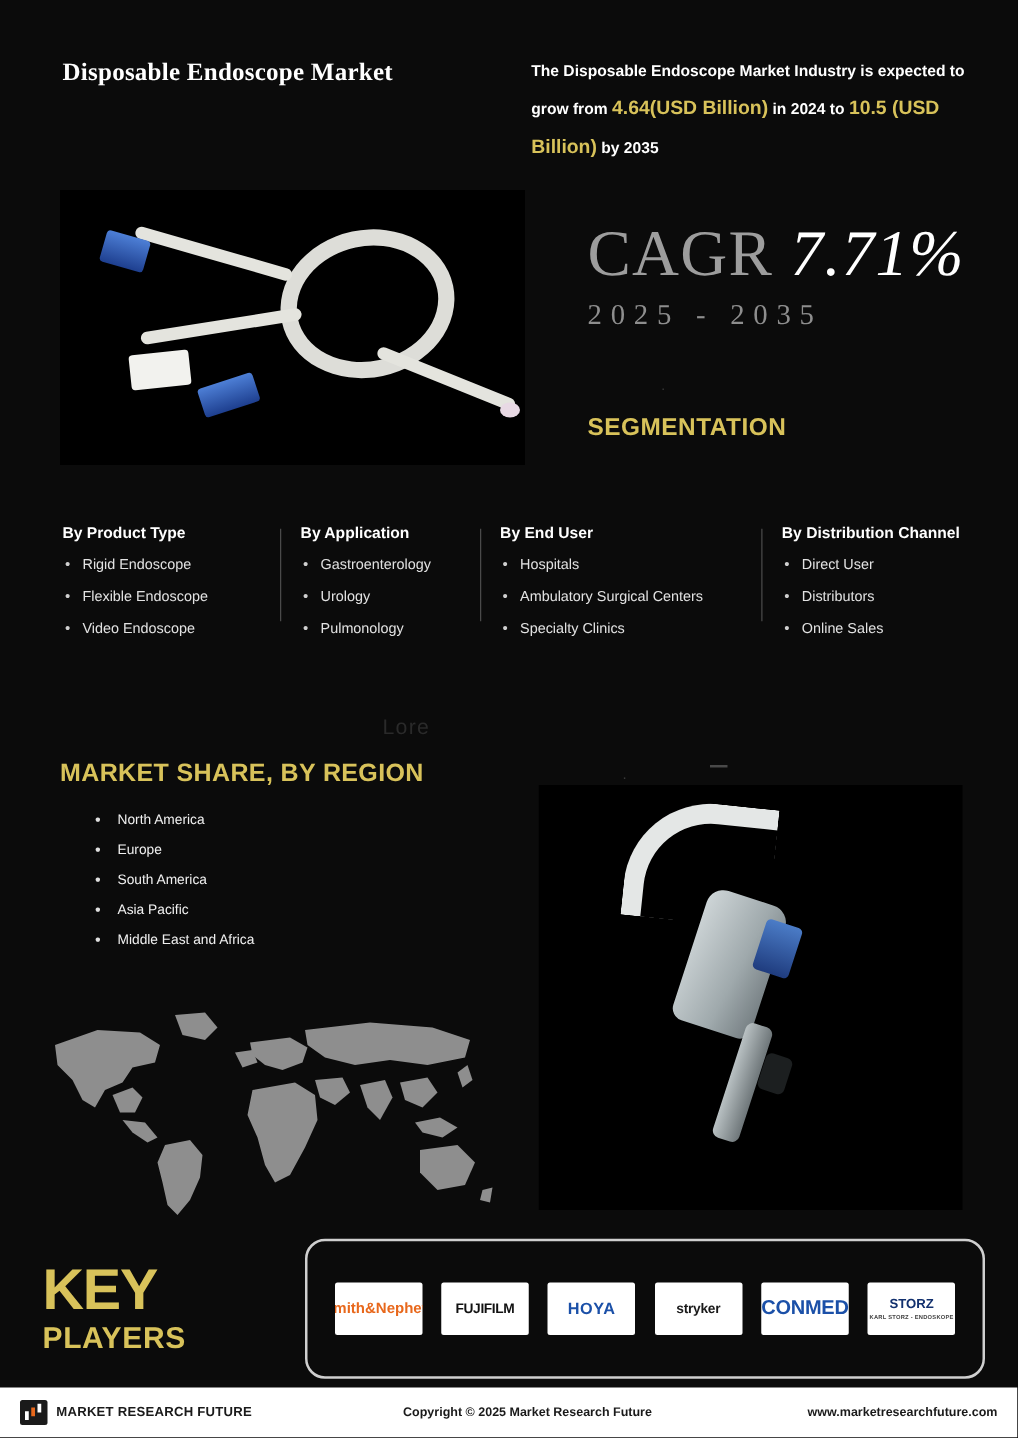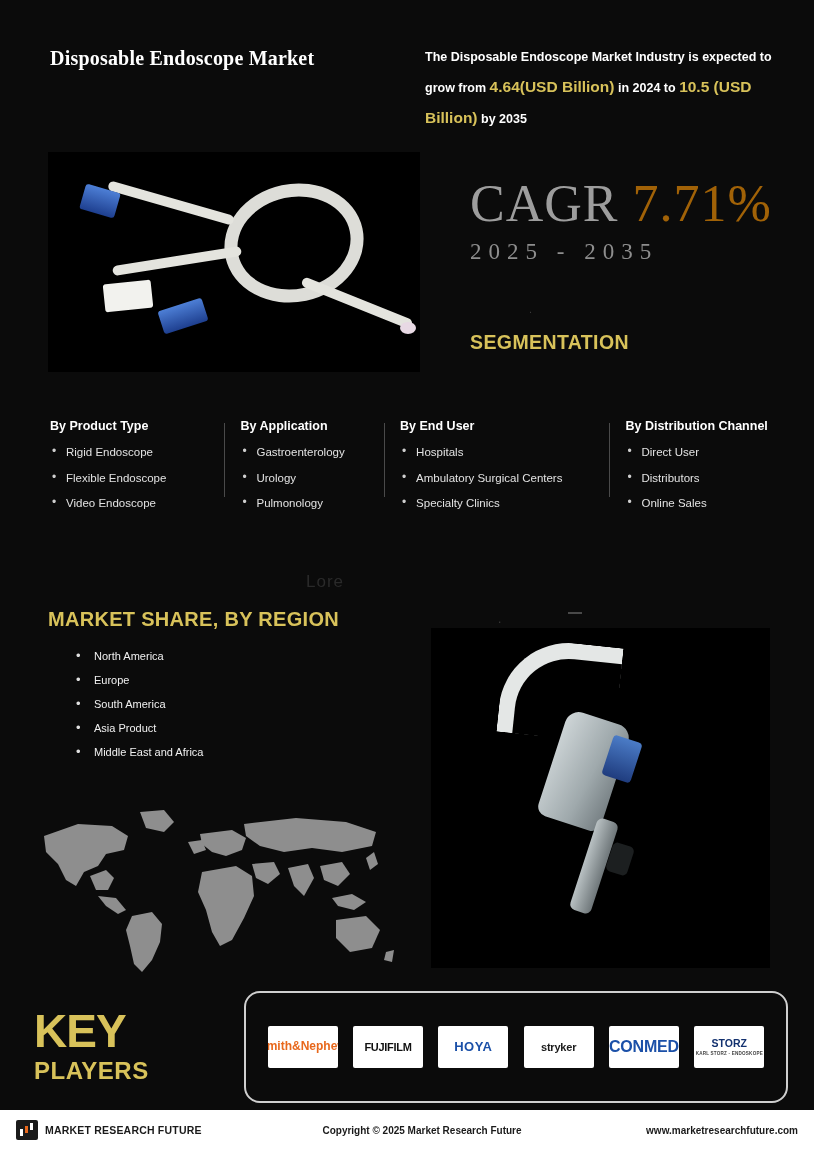--- a/index.html
+++ b/index.html
@@ -116,21 +116,21 @@
     padding-left: 50px;
     padding-top: 22px;
   }
   .cagr-line {
     font-family: "Liberation Serif", serif;
     font-size: 52px;
     color: #9d9d9d;
     letter-spacing: 1px;
     white-space: nowrap;
   }
-  .cagr-line .pct { color: #a16207; }
+  .cagr-line .pct { color: #ffffff; font-style: italic; }
   .cagr-years {
     font-family: "Liberation Serif", serif;
     font-size: 23px;
     color: #8e8e8e;
     letter-spacing: 7px;
     margin-top: 6px;
   }
   .segmentation-title {
     margin-top: 66px;
     font-size: 19.5px;
@@ -480,21 +480,21 @@
 
   <div class="ghost-word">Lore</div>
   <div class="dot-mark">.</div>
   <div class="dash-mark"></div>
 
   <div class="region-title">MARKET SHARE, BY REGION</div>
   <div class="region-list">
     <div class="region-item">North America</div>
     <div class="region-item">Europe</div>
     <div class="region-item">South America</div>
-    <div class="region-item">Asia Product</div>
+    <div class="region-item">Asia Pacific</div>
     <div class="region-item">Middle East and Africa</div>
   </div>
 
   <div class="map">
     <svg width="360" height="172" viewBox="0 0 360 172">
       <g fill="#8e8e8e">
 
         <path d="M8 30 L42 18 L76 20 L92 30 L88 44 L70 48 L62 60 L48 66 L40 80 L30 74 L22 58 L10 46 Z"></path>
         <path d="M54 70 L70 64 L78 72 L72 84 L60 84 Z"></path>
 

